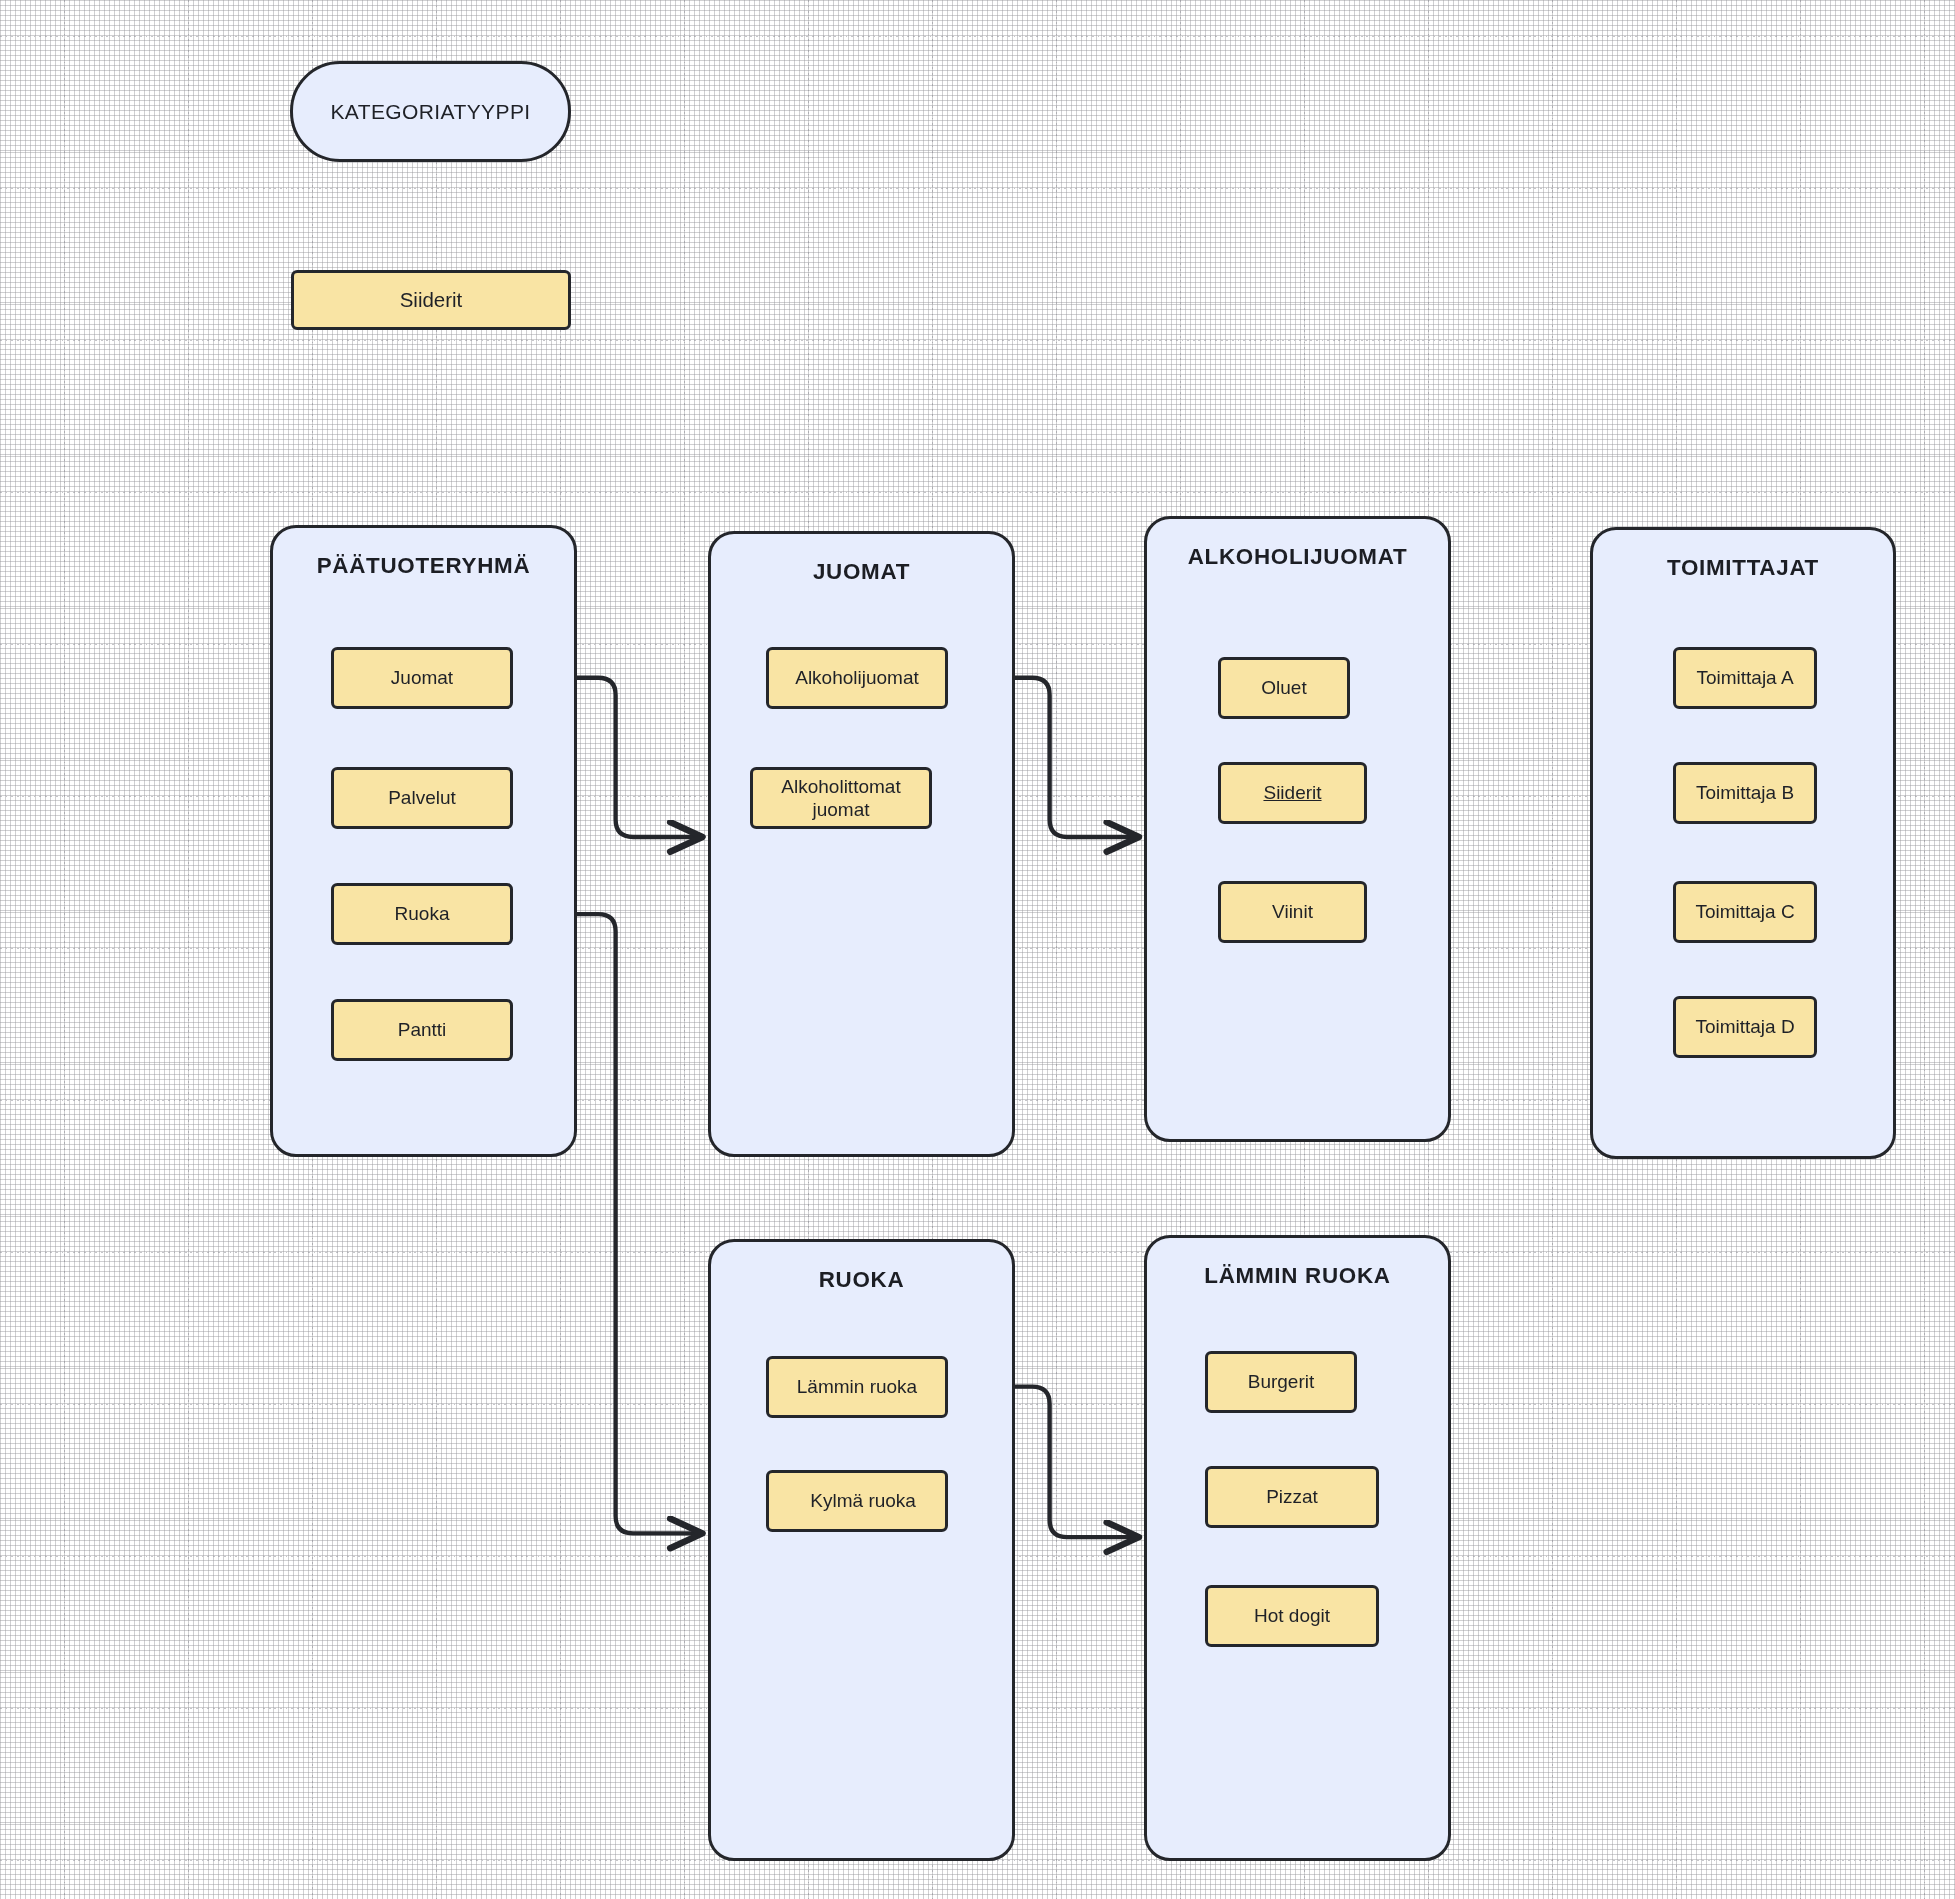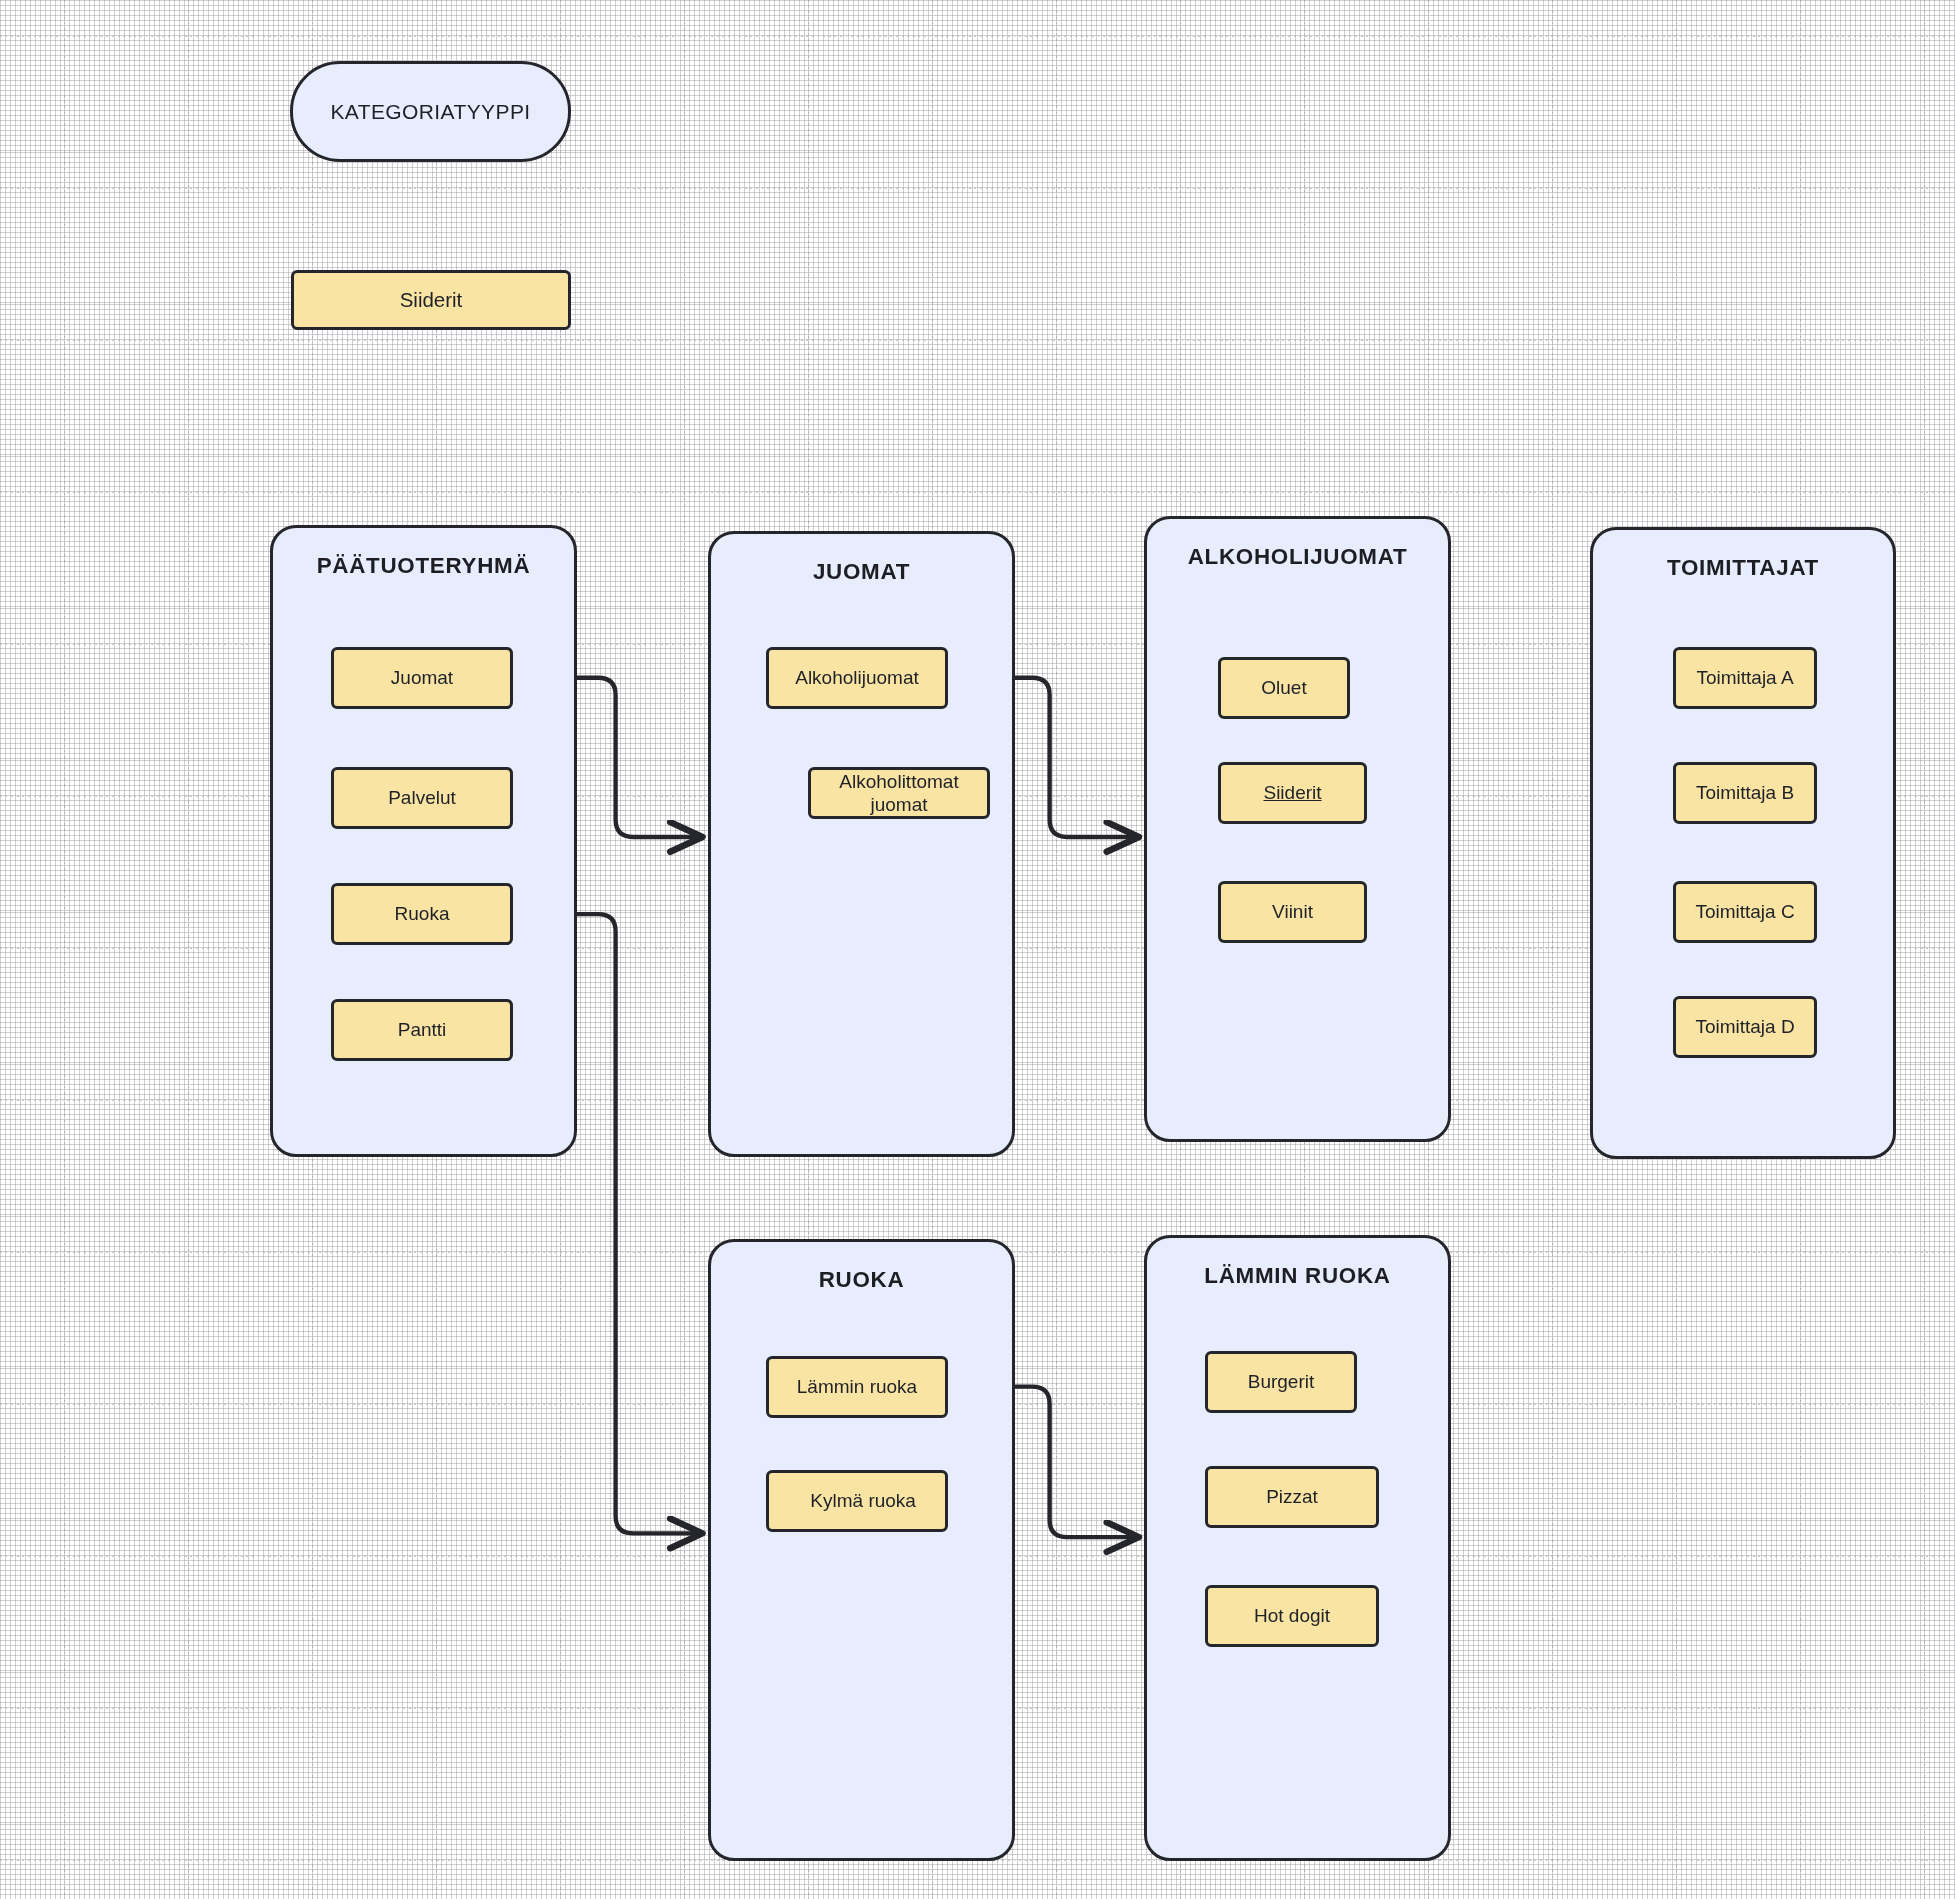--- a/index.html
+++ b/index.html
@@ -181,21 +181,21 @@
       </div>
       <div class="card" style="left: 331px; top: 999px; width: 182px; height: 62px;">
         <span>Pantti</span>
       </div>
       <div class="group" style="left: 708px; top: 531px; width: 307px; height: 626px;">
         <div class="group-title">JUOMAT</div>
       </div>
       <div class="card" style="left: 766px; top: 647px; width: 182px; height: 62px;">
         <span>Alkoholijuomat</span>
       </div>
-      <div class="card" style="left: 808px; top: 767px; width: 182px; height: 52px;">
+      <div class="card" style="left: 750px; top: 767px; width: 182px; height: 62px;">
         <span>Alkoholittomat juomat</span>
       </div>
       <div class="group" style="left: 1144px; top: 516px; width: 307px; height: 626px;">
         <div class="group-title">ALKOHOLIJUOMAT</div>
       </div>
       <div class="card" style="left: 1218px; top: 645px; width: 132px; height: 62px; margin-top: 12px;">
         <span>Oluet</span>
       </div>
       <div class="card" style="left: 1218px; top: 762px; width: 149px; height: 62px; text-decoration: underline;">
         <span>Siiderit</span>

